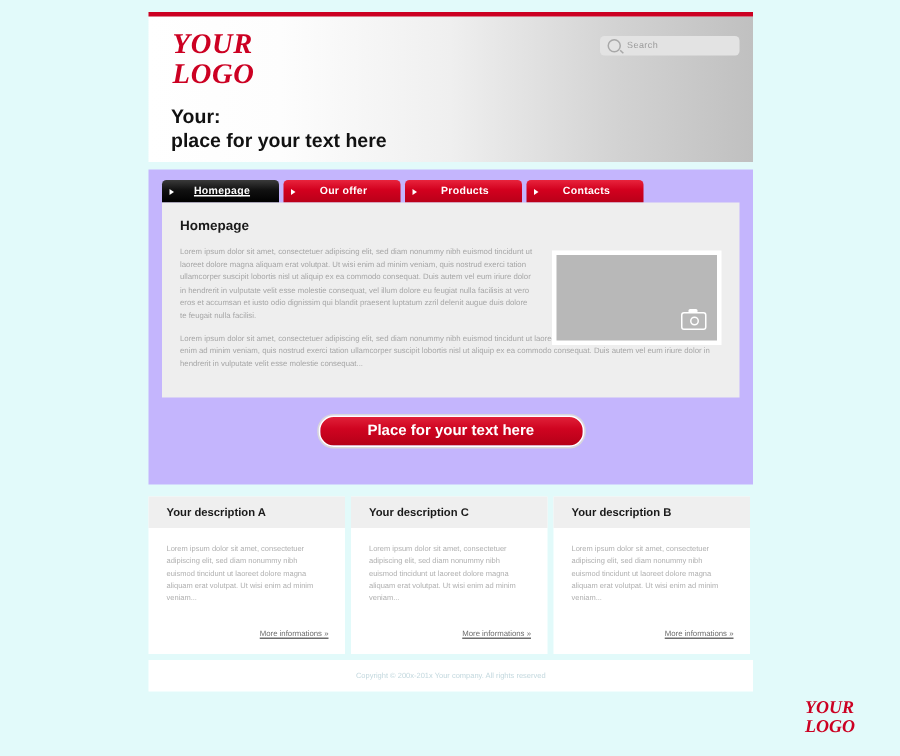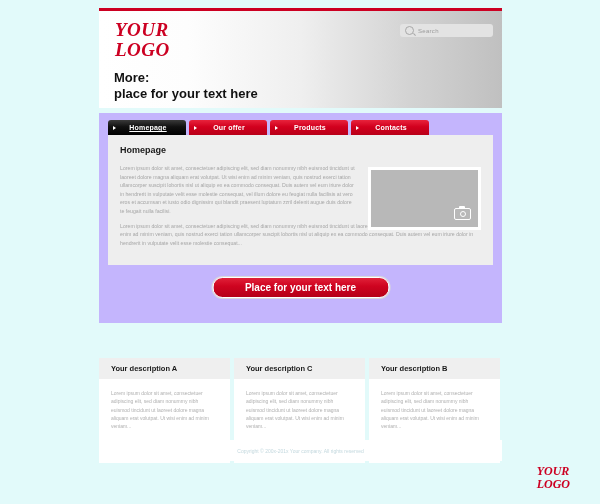--- a/index.html
+++ b/index.html
@@ -247,21 +247,20 @@
     width: 403px;
     display: flex;
     gap: 4px;
   }
   .col {
     width: 131px;
     height: 105px;
     background: #ffffff;
     position: relative;
     box-sizing: border-box;
-    margin-top: 27px;
   }
   .col-head {
     height: 21px;
     background: #efefef;
     display: flex;
     align-items: center;
     padding-left: 12px;
     font-size: 7.5px;
     font-weight: bold;
     color: #1a1a1a;
@@ -315,21 +314,21 @@
 <body>
 
 <div class="page">
 
   <div class="header-wrap">
     <div class="logo-top">
       <div>YOUR</div>
       <div>LOGO</div>
     </div>
     <div class="motto">
-      <div>More:</div>
+      <div>Your:</div>
       <div>place for your text here</div>
     </div>
     <div class="search-box">
       <span class="search-icon"></span>
       <span class="search-text">Search</span>
     </div>
   </div>
 
   <div class="main-panel">
 

